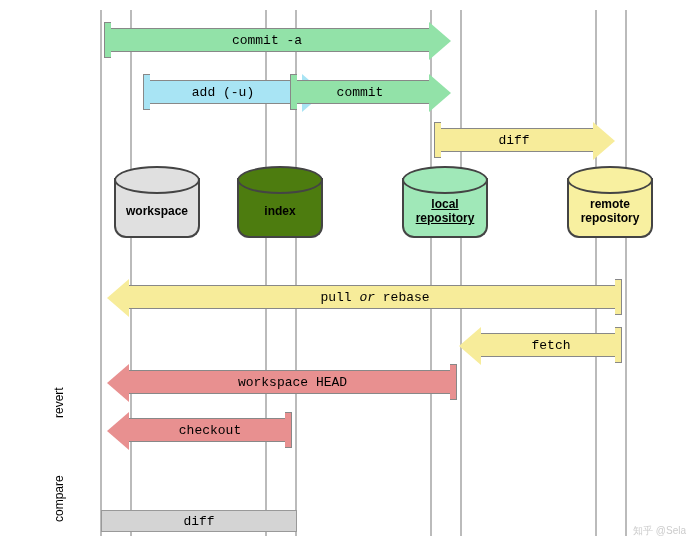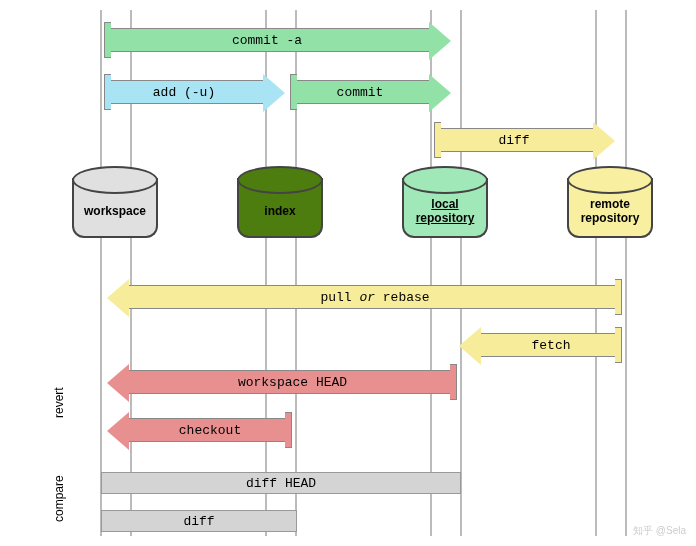--- a/index.html
+++ b/index.html
@@ -31,38 +31,38 @@
     content: "";
     position: absolute;
     top: -12px;
     left: -2px;
     right: -2px;
     height: 24px;
     border: 2px solid #444;
     border-radius: 50%;
     background: inherit;
   }
-  .cyl-gray  { background: #e0e0e0; }
+  .cyl-gray  { background: #e0e0e0; margin-left: 42px; }
   .cyl-blue  { background: #4d7c0f; }
   .cyl-green { background: #a0e8b8; text-decoration: underline; }
   .cyl-yellow{ background: #f8f0a0; }
 
   
   .arrow {
     position: absolute;
     height: 24px;
     display: flex;
     align-items: center;
     font-size: 13px;
     border: 1px solid #888;
   }
   .arrow .label { position: absolute; left: 0; right: 0; text-align: center; white-space: nowrap; }
   .arrow .em { font-style: italic; text-align: center; }
   .arrow-green  { background: #92e2a8; }
-  .arrow-blue   { background: #a8e4f4; }
+  .arrow-blue   { background: #a8e4f4; margin-left: 39px; }
   .arrow-yellow { background: #f7ec9a; }
   .arrow-red    { background: #e89090; }
 
   .arrow.right::after {
     content: "";
     position: absolute;
     right: -22px; top: -7px;
     border-left: 22px solid;
     border-top: 19px solid transparent;
     border-bottom: 19px solid transparent;
@@ -171,23 +171,20 @@
   <div class="arrow arrow-yellow left" style="left:480px; width:142px; top:333px">
     <span class="label">fetch</span>
   </div>
   <div class="arrow arrow-red left" style="left:128px; width:329px; top:370px">
     <span class="label">workspace HEAD</span>
   </div>
   <div class="arrow arrow-red left" style="left:128px; width:164px; top:418px">
     <span class="label">checkout</span>
   </div>
 
-  <div class="bar" style="left:101px; width:360px; top:472px">
-    <span>diff HEAD</span>
-  </div>
   <div class="bar" style="left:101px; width:196px; top:510px">
     <span>diff</span>
   </div>
 
   <div class="side-label" style="left:52px; top:418px">revert</div>
   <div class="side-label" style="left:52px; top:522px">compare</div>
 
   <div class="watermark">知乎 @Sela</div>
 </div>
 

